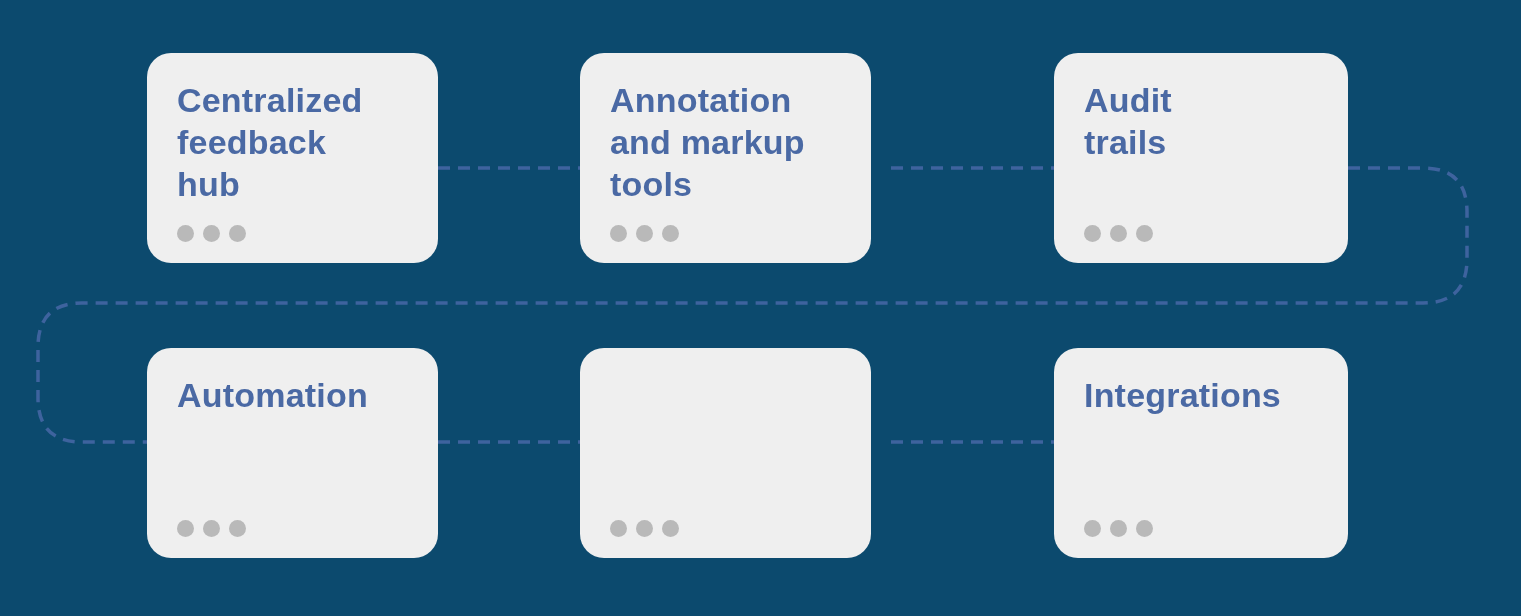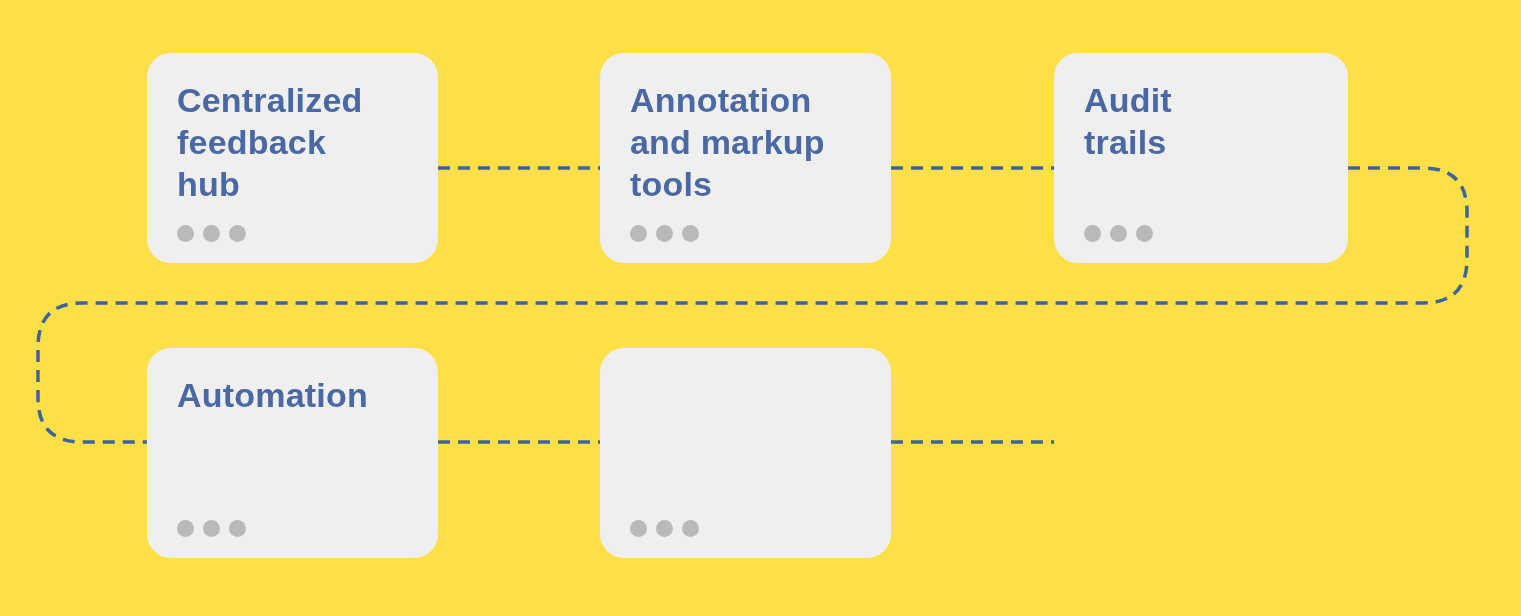--- a/index.html
+++ b/index.html
@@ -5,21 +5,21 @@
   html, body {
     margin: 0;
     padding: 0;
     background: #ffffff;
     font-family: "Liberation Sans", "DejaVu Sans", sans-serif;
   }
   .canvas {
     position: relative;
     width: 1521px;
     height: 616px;
-    background: #fde047;
+    background: #0c4a6e;
     overflow: hidden;
   }
   .connector-svg {
     position: absolute;
     left: 0;
     top: 0;
     width: 1521px;
     height: 616px;
     z-index: 0;
   }
@@ -53,21 +53,21 @@
   }
   .card .dots span {
     width: 17px;
     height: 17px;
     border-radius: 50%;
     background: #b9b9b9;
     display: block;
   }
   
   .col-0 { left: 147px; }
-  .col-1 { left: 600px; padding-left: 37px; }
+  .col-1 { left: 580px; padding-left: 37px; }
   .col-2 { left: 1054px; width: 294px; padding-left: 20px; }
   .row-0 { top: 53px; }
   .row-1 { top: 348px; text-decoration: underline; }
 </style>
 </head>
 <body>
 
 <div class="canvas">
 
   <svg class="connector-svg" viewBox="0 0 1521 616" xmlns="http://www.w3.org/2000/svg" aria-hidden="true">
@@ -120,14 +120,22 @@
   </div>
 
   <div class="card col-1 row-1">
     <div class="dots">
       <span></span>
         <span></span>
         <span></span>
     </div>
   </div>
 
+  <div class="card col-2 row-1">
+    <div class="title">Integrations</div>
+    <div class="dots">
+      <span></span>
+        <span></span>
+        <span></span>
+    </div>
+  </div>
 
 </div>
 
 </body></html>

